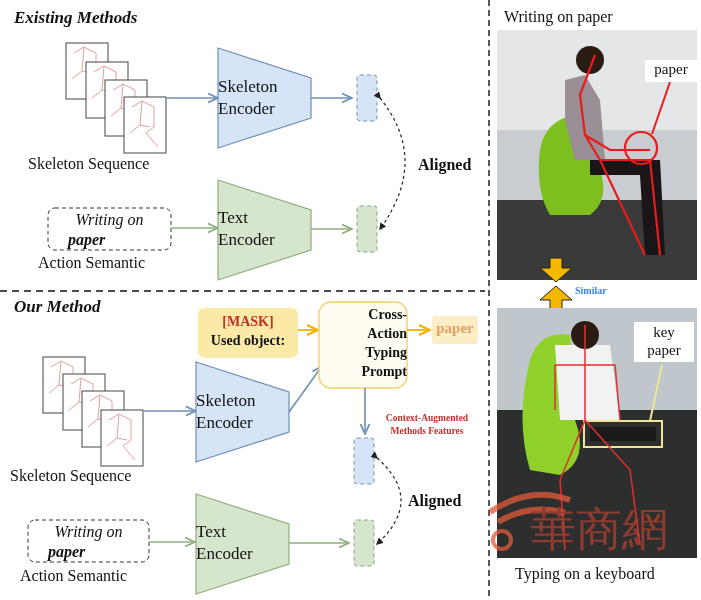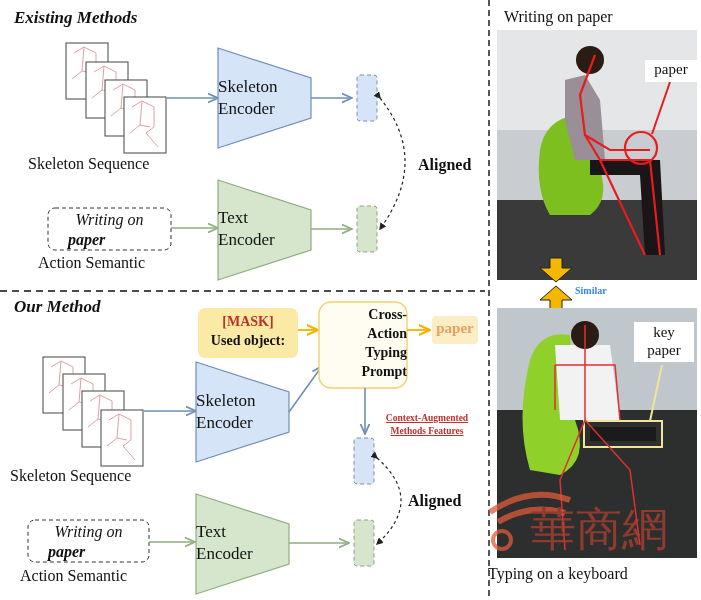--- a/index.html
+++ b/index.html
@@ -138,21 +138,21 @@
   <div style="color:#c0302a;">[MASK]</div>
   <div>Used object:</div>
 </div>
 <div class="abs" style="left:319px;top:305px;width:88px;text-align:right;font-weight:bold;font-size:14px;line-height:19px;">
   <div>Cross-</div>
   <div>Action</div>
   <div>Typing</div>
   <div>Prompt</div>
 </div>
 <div class="abs" style="left:432px;top:320px;width:46px;text-align:center;font-weight:bold;font-size:15px;color:#e8a060;">paper</div>
-<div class="abs" style="left:372px;top:412px;width:110px;text-align:center;font-weight:bold;font-size:9.5px;line-height:13px;color:#c0302a;text-decoration:underline;">
+<div class="abs" style="left:372px;top:412px;width:110px;text-align:center;font-weight:bold;font-size:9.5px;line-height:13px;color:#c0302a;">
   <div>Context-Augmented</div>
   <div>Methods Features</div>
 </div>
 <div class="abs lbl" style="left:10px;top:467px;">Skeleton Sequence</div>
 <div class="abs enc-text" style="left:196px;top:390px;width:93px;">
   <div>Skeleton</div>
   <div>Encoder</div>
 </div>
 <div class="abs lbl" style="left:30px;top:522px;width:117px;text-align:center;line-height:20px;">
   <div style="font-style:italic;">Writing on</div>
@@ -165,13 +165,13 @@
 </div>
 <div class="abs" style="left:408px;top:492px;font-weight:bold;font-size:16px;">Aligned</div>
 
 <div class="abs lbl" style="left:504px;top:8px;">Writing on paper</div>
 <div class="abs" style="left:645px;top:61px;width:52px;text-align:center;font-size:15px;">paper</div>
 <div class="abs" style="left:575px;top:285px;font-weight:bold;font-size:10px;color:#3b82f6;">Similar</div>
 <div class="abs" style="left:634px;top:323px;width:60px;text-align:center;font-size:15px;line-height:18px;">
   <div>key</div>
   <div>paper</div>
 </div>
-<div class="abs lbl" style="left:488px;top:565px;text-align:right;">Typing on a keyboard</div>
+<div class="abs lbl" style="left:515px;top:565px;text-align:right;">Typing on a keyboard</div>
 
 </body></html>

